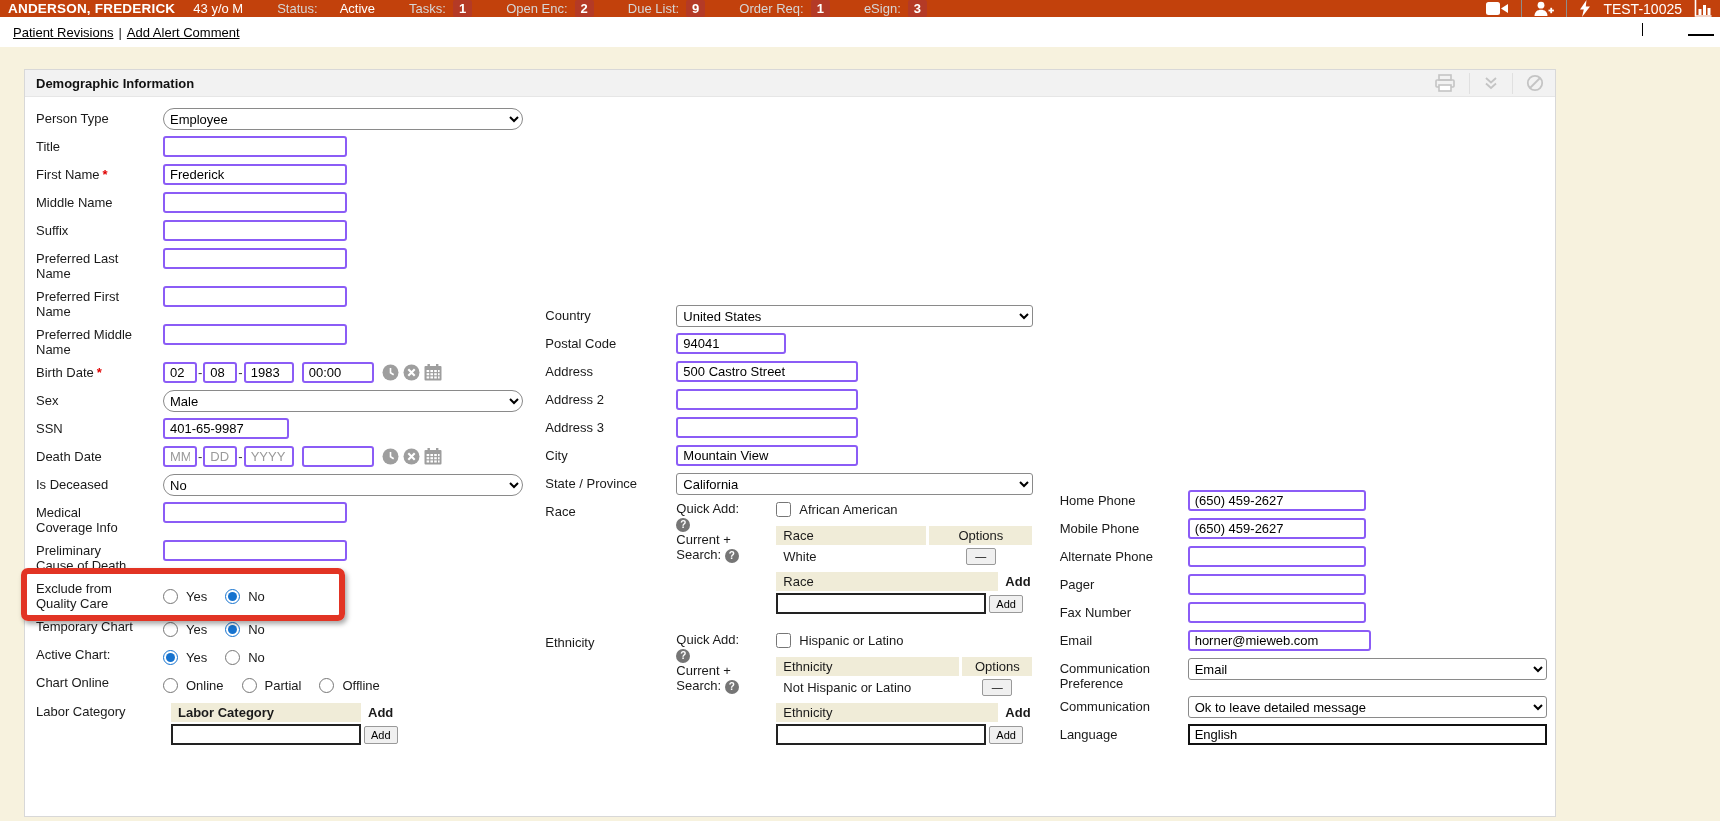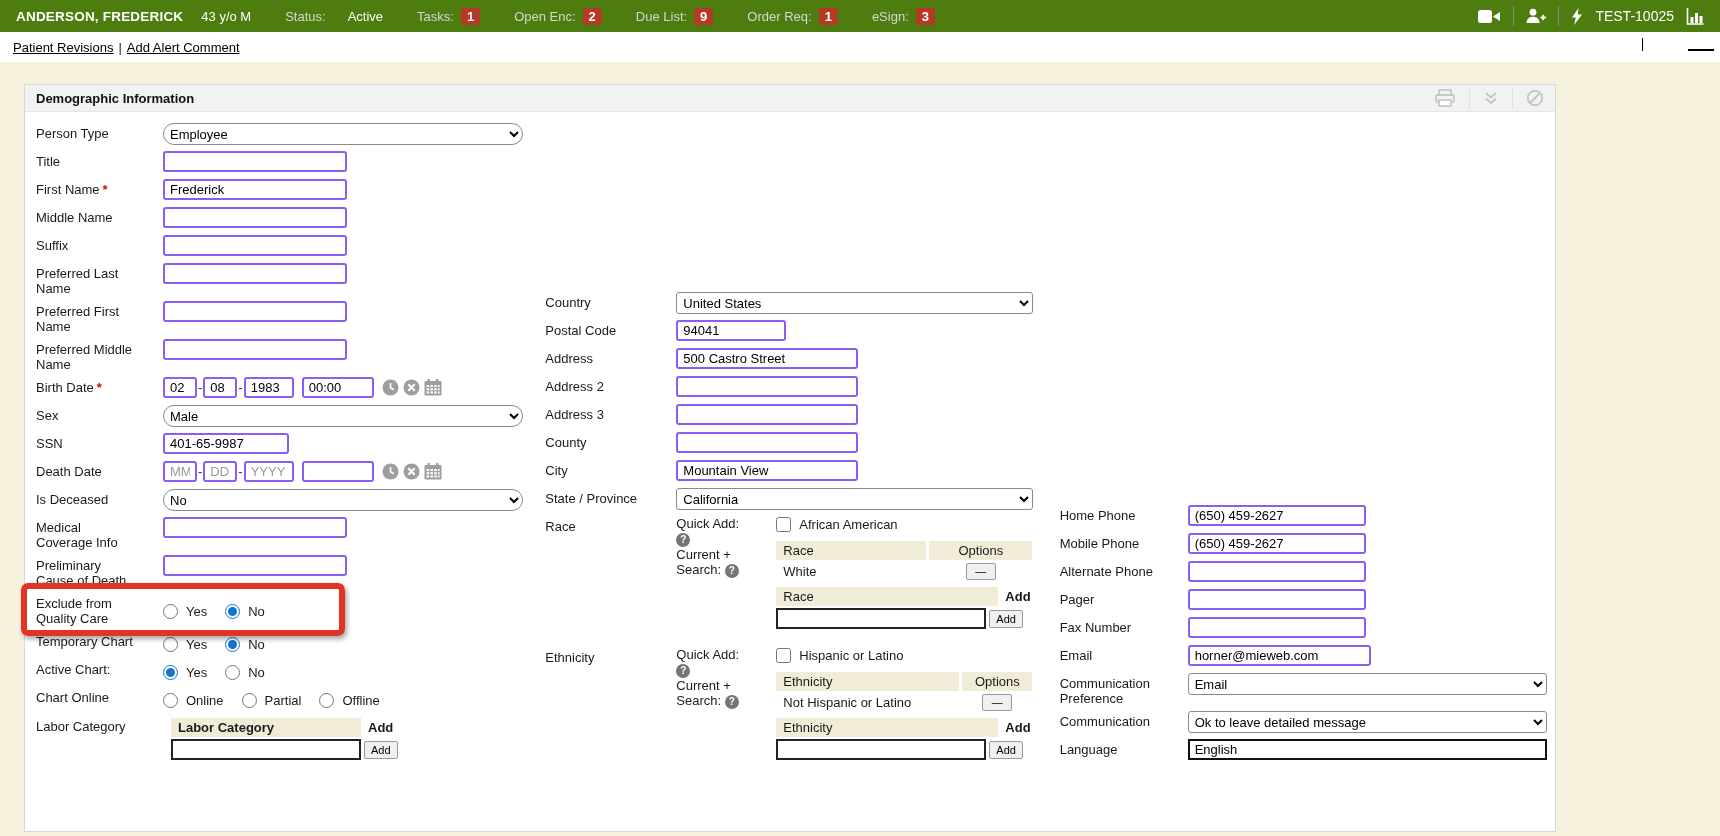--- a/index.html
+++ b/index.html
@@ -1,20 +1,20 @@
 <!DOCTYPE html>
 <html><head>
 <meta charset="utf-8">
 <style>
   * { box-sizing: border-box; }
   html,body { margin:0; padding:0; width:1720px; height:836px; overflow:hidden;
     font-family:"Liberation Sans", sans-serif; font-size:13px; color:#1a1a1a; background:#fff; }
 
   
-  .topbar { height:32px; background:#4d7c0f; display:flex; align-items:center; padding:0 16px; color:#fff; position:relative; }
+  .topbar { height:17px; background:#c2410c; display:flex; align-items:center; padding:0 8px; color:#fff; position:relative; }
   .topbar .pname { font-weight:bold; font-size:13.5px; letter-spacing:.2px; }
   .topbar .agesex { margin-left:18px; }
   .tb-group { margin-left:34px; display:flex; align-items:center; }
   .tb-label { color:#d6d6d6; }
   .tb-value { color:#fff; margin-left:22px; }
   .badge { background:#b43a26; color:#fff; font-weight:bold; margin-left:7px; padding:1px 6px; border-radius:2px; min-width:11px; text-align:center; }
   .tb-right { margin-left:auto; display:flex; align-items:center; gap:12px; }
   .tb-sep { width:1px; height:20px; background:#8d8d8d; }
   .sysid { font-size:14px; }
   .tb-icon { display:flex; align-items:center; cursor:pointer; }
@@ -453,26 +453,20 @@
             </span>
         </div>
 
         <div class="row">
           <span class="lbl">Address 3</span>
           <span class="ctl">
               <input type="text" class="w182" style="">
             </span>
         </div>
 
-        <div class="row">
-          <span class="lbl">County</span>
-          <span class="ctl">
-              <input type="text" class="w182" style="">
-            </span>
-        </div>
 
         <div class="row">
           <span class="lbl">City</span>
           <span class="ctl">
               <input type="text" class="w182" value="Mountain View" style="">
             </span>
         </div>
 
         <div class="row">
           <span class="lbl">State / Province</span>

